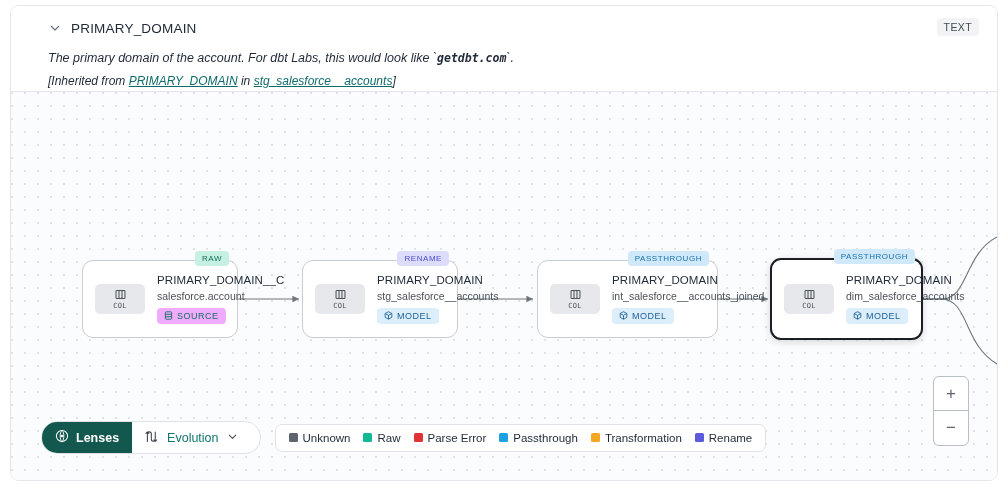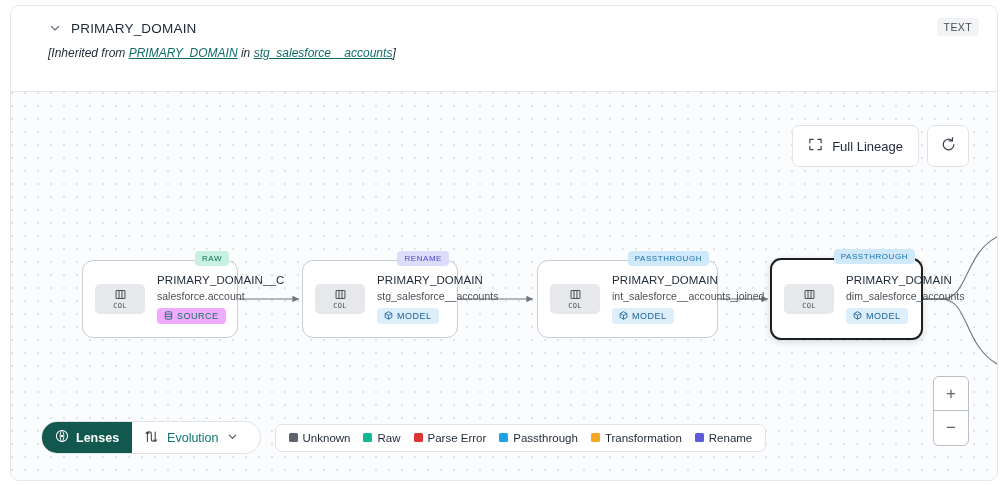--- a/index.html
+++ b/index.html
@@ -248,46 +248,31 @@
       <div class="hdr-row1">
         <span class="chev">
           <svg width="12" height="12" viewBox="0 0 12 12">
               <path d="M2.5 4.5L6 8l3.5-3.5" fill="none" stroke="#6b7280" stroke-width="1.2" stroke-linecap="round" stroke-linejoin="round"></path>
             </svg>
         </span>
         <span class="col-title">PRIMARY_DOMAIN</span>
       </div>
       <div class="type-badge">TEXT</div>
 
+      <div class="desc">
+        <span>The primary domain of the account. For dbt Labs, this would look like `</span><span class="mono">getdbt.com</span><span>`.</span>
+      </div>
 
       <div class="inherit">
         <span>[Inherited from </span><a href="#">PRIMARY_DOMAIN</a><span> in </span><a href="#">stg_salesforce__accounts</a><span>]</span>
       </div>
     </div>
 
     <div class="canvas">
 
-      <div class="ctrl-row">
-        <div class="btn-full">
-          <span>
-            <svg width="15" height="15" viewBox="0 0 16 16">
-              <path d="M2 6V2.6h3.4M14 6V2.6h-3.4M2 10v3.4h3.4M14 10v3.4h-3.4" fill="none" stroke="#3c434b" stroke-width="1.3" stroke-linecap="round" stroke-linejoin="round"></path>
-            </svg>
-          </span>
-          <span>Full Lineage</span>
-        </div>
-        <div class="btn-icon">
-          <span>
-            <svg width="17" height="17" viewBox="0 0 18 18">
-              <path d="M14.6 9a5.6 5.6 0 1 1-1.7-4" fill="none" stroke="#3c434b" stroke-width="1.3" stroke-linecap="round"></path>
-              <path d="M13.2 1.8v3.4h-3.4" fill="none" stroke="#3c434b" stroke-width="1.3" stroke-linecap="round" stroke-linejoin="round"></path>
-            </svg>
-          </span>
-        </div>
-      </div>
 
       <div class="zoomctl">
         <div>+</div>
         <div>−</div>
       </div>
 
       <div class="graph">
         <svg class="edges" width="986" height="389">
           <defs>
             <marker id="ah" markerWidth="7" markerHeight="7" refX="6" refY="3" orient="auto">

